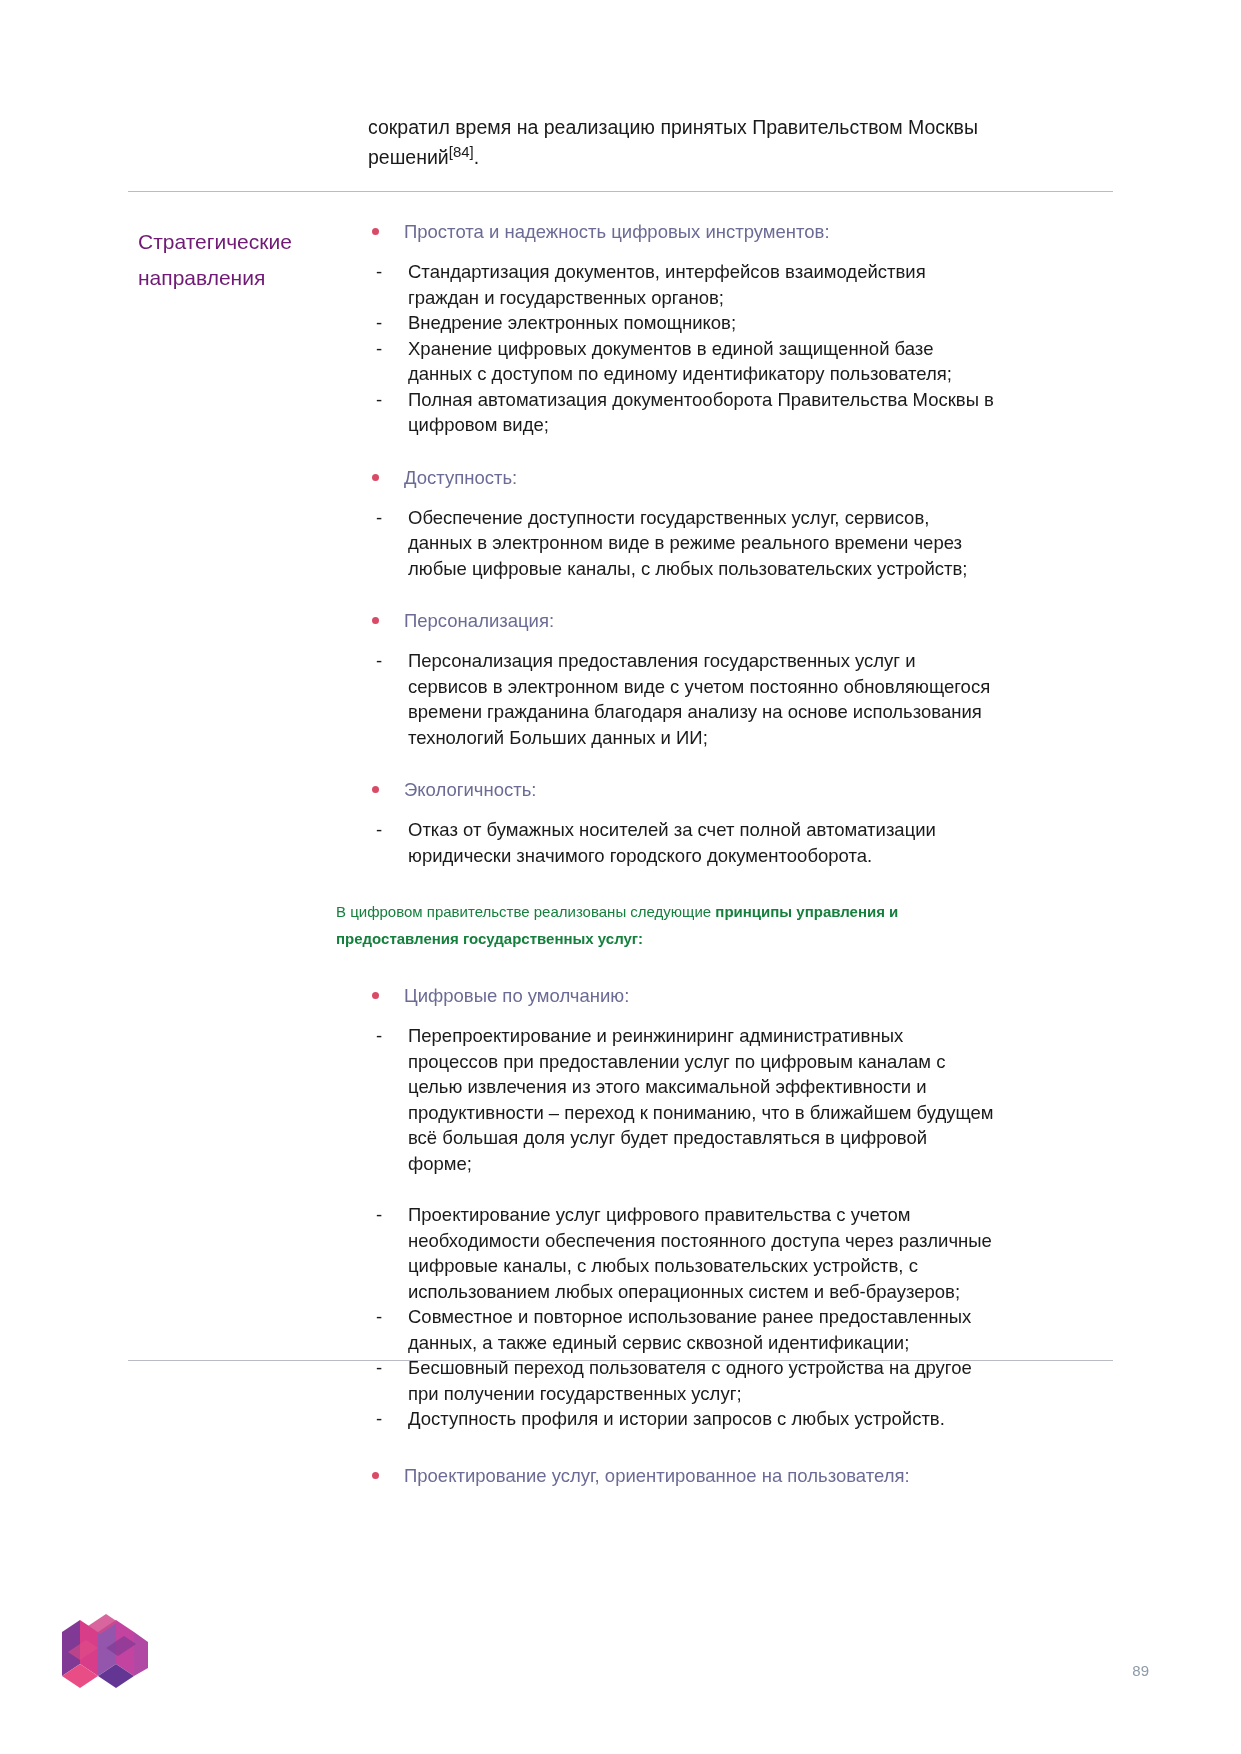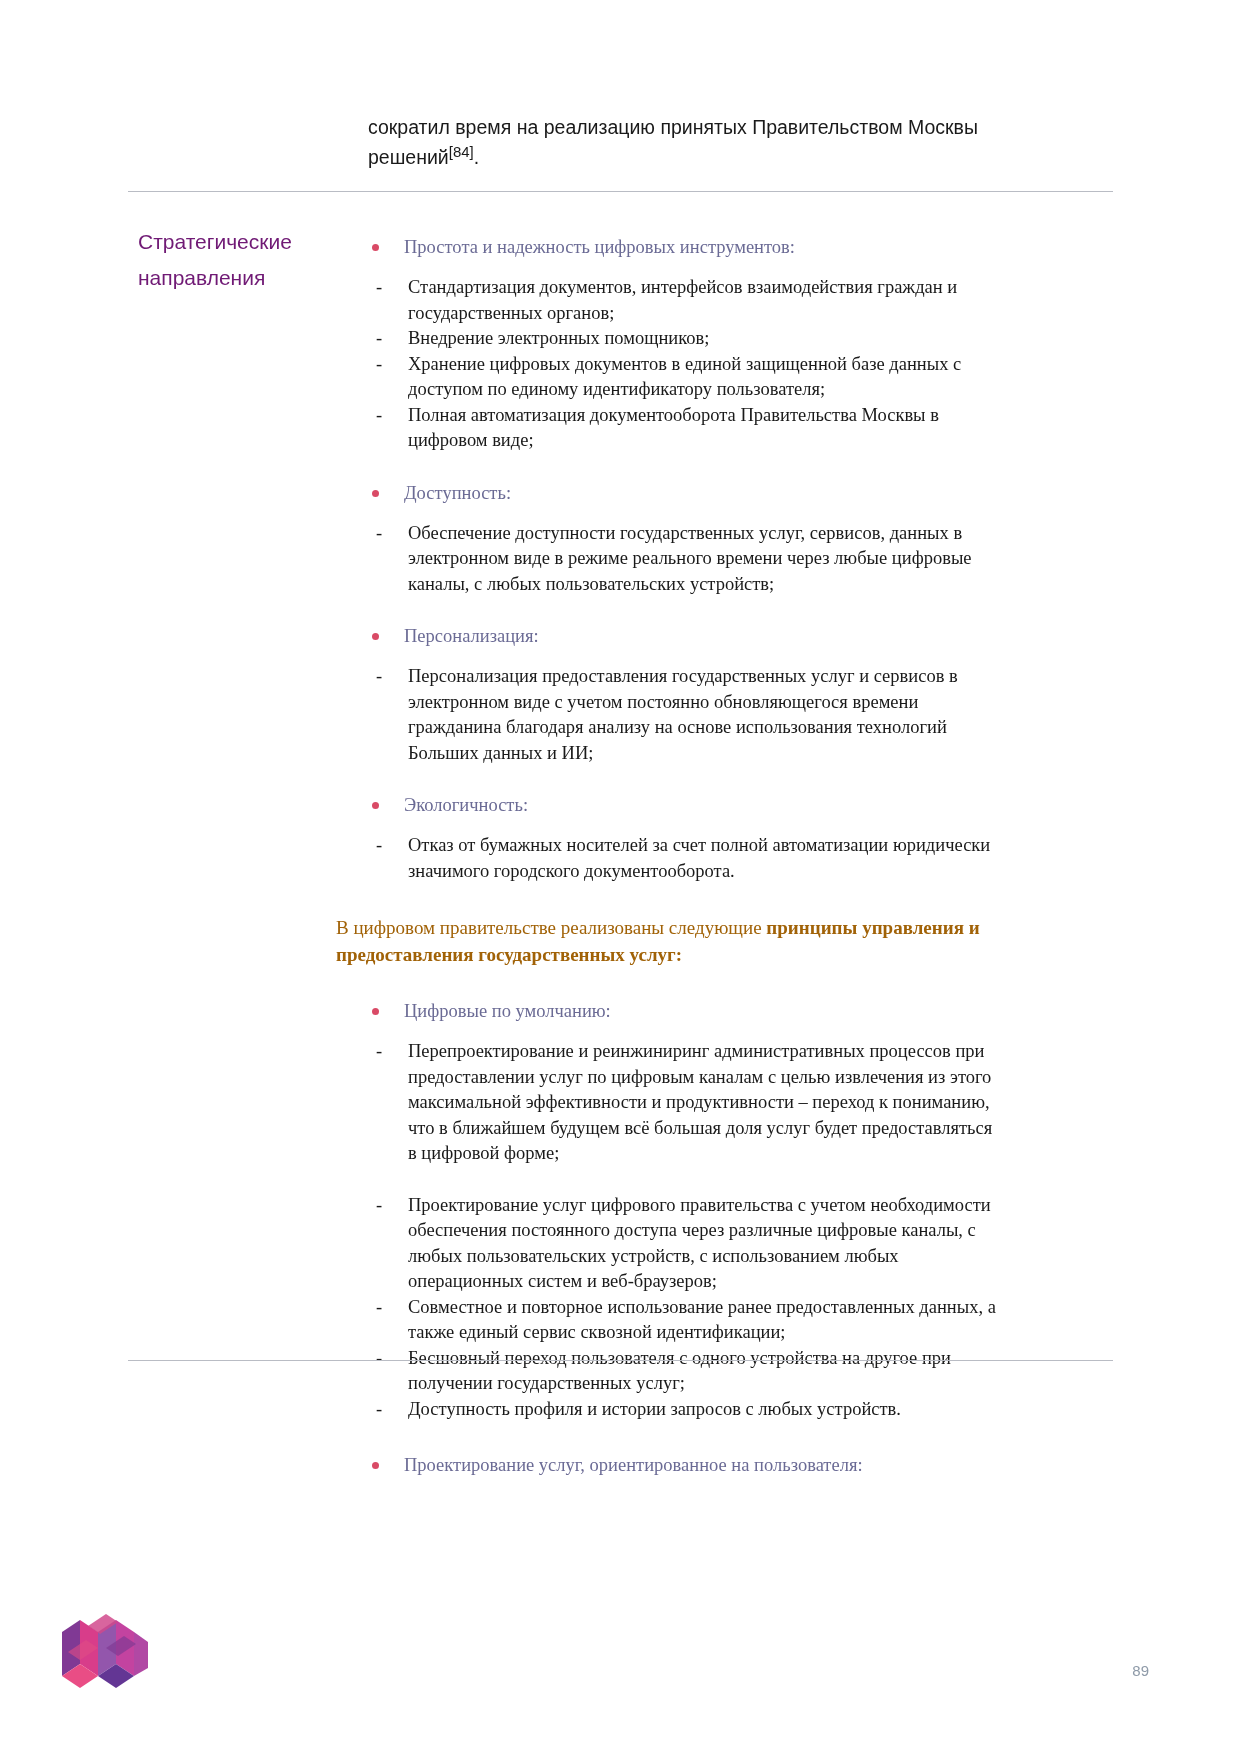--- a/index.html
+++ b/index.html
@@ -58,23 +58,22 @@
     font-size: 21px;
     line-height: 36px;
     color: #701a75;
     font-weight: 400;
   }
 
   
   .content {
     position: absolute;
     left: 336px;
-    top: 234px;
+    top: 218px;
     width: 660px;
-    font-family: Liberation Serif, serif;
   }
 
   
   .bullet-head {
     position: relative;
     padding-left: 68px;
     margin: 0 0 14px 0;
     font-size: 18.5px;
     line-height: 27px;
     color: #6b6b95;
@@ -111,23 +110,23 @@
     font-size: 18.5px;
     line-height: 25.5px;
   }
 
   .tight { margin-bottom: 30px; }
   .after-head { margin-top: 0; }
 
   
   .body-para {
     margin: 7px 0 30px 0;
-    font-size: 19px;
+    font-size: 15px;
     line-height: 27px;
-    color: #a16207;
+    color: #15803d;
   }
   .body-para b { font-weight: 700; }
 
   
   .footer-logo {
     position: absolute;
     left: 58px;
     top: 1612px;
     width: 94px;
     height: 78px;

